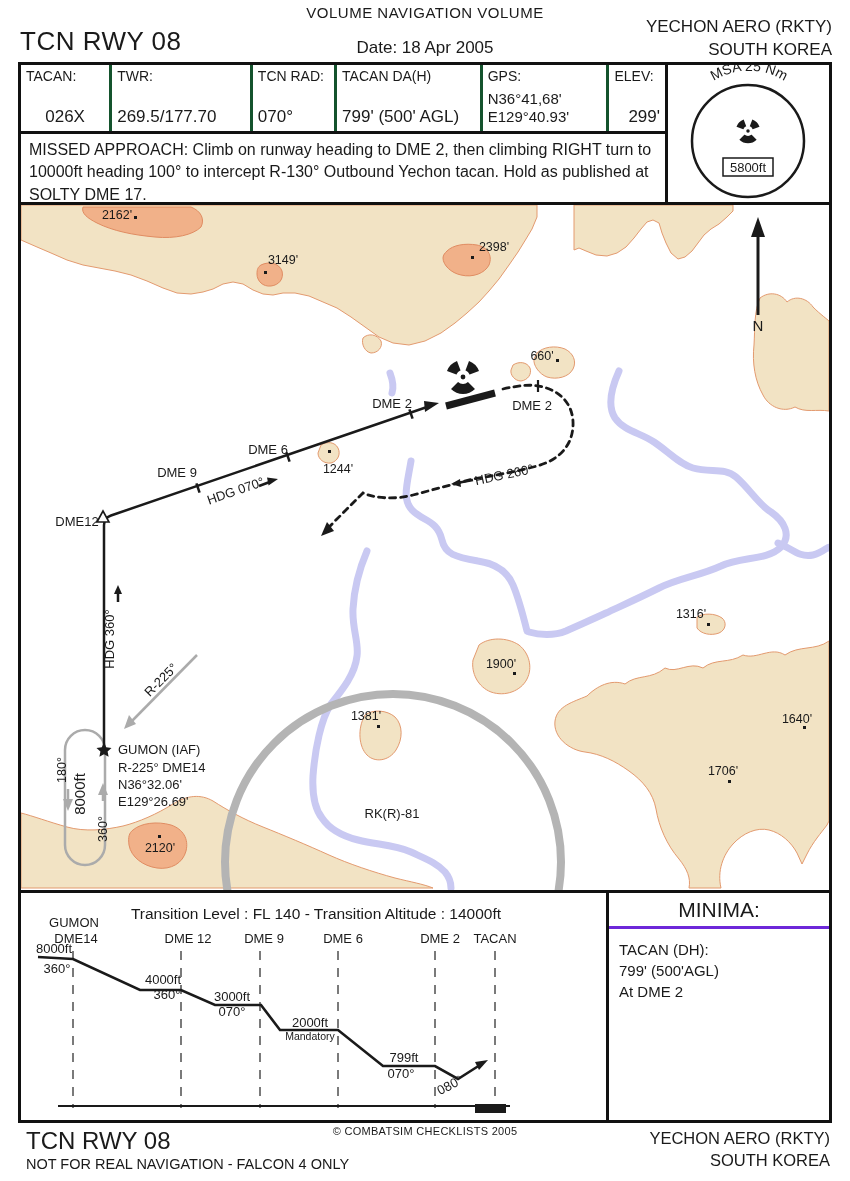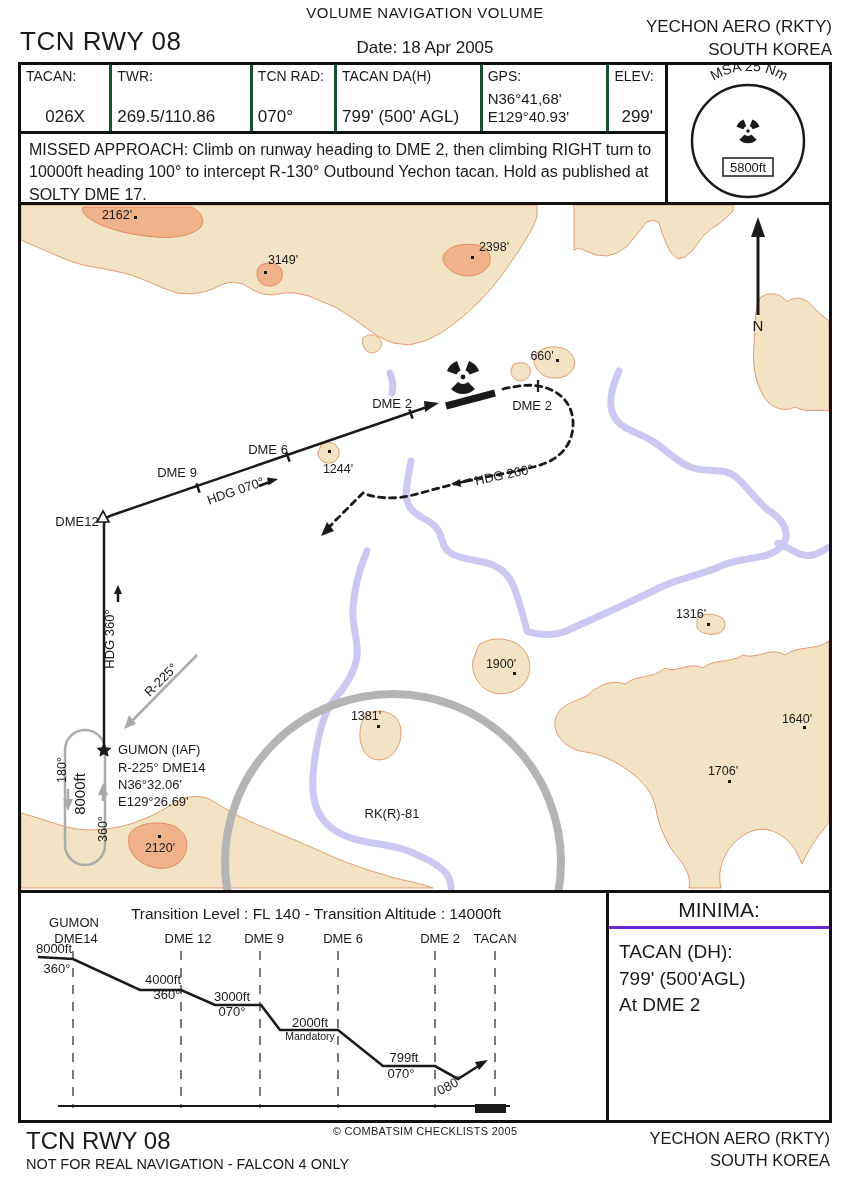--- a/index.html
+++ b/index.html
@@ -13,21 +13,21 @@
   .hdr-airport{right:18px;top:16px;text-align:right;font-size:17px;line-height:1.35;}
   .cells{display:flex;height:100%;}
   .cell{box-sizing:border-box;border-right:3px solid #14532d;padding:3px 5px 4px 5px;
         display:flex;flex-direction:column;justify-content:space-between;}
   .cell:last-child{border-right:none;}
   .cell .lbl{font-size:14px;}
   .cell .val{font-size:17px;}
   .gpsvals{font-size:15px;line-height:1.25;}
   .missed{font-size:16px;line-height:1.4;padding:5px 8px;}
   .minima-title{font-size:21px;text-align:center;padding:5px 0 4px 0;border-bottom:3px solid #6d28d9;}
-  .minima-body{font-size:19px;line-height:1.4;padding:10px 10px;}
+  .minima-body{font-size:15px;line-height:1.4;padding:10px 10px;}
   .ftr-proc{left:26px;top:1127px;font-size:24px;}
   .ftr-disc{left:26px;top:1156px;font-size:14.5px;}
   .ftr-copy{left:0;right:0;top:1125px;text-align:center;font-size:11px;letter-spacing:.3px;}
   .ftr-airport{right:20px;top:1127px;text-align:right;font-size:16.5px;line-height:1.35;}
   svg text{font-family:"Liberation Sans",sans-serif;fill:#1a1a1a;}
 </style>
 </head>
 <body>
 
 <div class="page">
@@ -41,40 +41,40 @@
   </div>
 
   <div class="box" style="left:18px;top:62px;width:650px;height:72px;">
     <div class="cells">
       <div class="cell" style="width:92px;">
         <div class="lbl">TACAN:</div>
         <div class="val" style="text-align:center;">026X</div>
       </div>
       <div class="cell" style="width:142px;">
         <div class="lbl">TWR:</div>
-        <div class="val">269.5/110.86</div>
+        <div class="val">269.5/177.70</div>
       </div>
       <div class="cell" style="width:85px;">
         <div class="lbl">TCN RAD:</div>
         <div class="val">070°</div>
       </div>
       <div class="cell" style="width:147px;">
         <div class="lbl">TACAN DA(H)</div>
         <div class="val">799' (500' AGL)</div>
       </div>
       <div class="cell" style="width:128px;">
         <div class="lbl">GPS:</div>
         <div class="gpsvals">
           <div>N36°41,68'</div>
           <div>E129°40.93'</div>
         </div>
       </div>
       <div class="cell" style="width:56px;">
         <div class="lbl">ELEV:</div>
-        <div class="val" style="text-align:center;">299'</div>
+        <div class="val" style="text-align:right;">299'</div>
       </div>
     </div>
   </div>
 
   <div class="box" style="left:18px;top:131px;width:663px;height:74px;">
     <div class="missed">MISSED APPROACH: Climb on runway heading to DME 2, then climbing RIGHT turn to 10000ft heading 100° to intercept R-130° Outbound Yechon tacan. Hold as published at SOLTY DME 17.</div>
   </div>
 
   <div class="box" style="left:665px;top:62px;width:167px;height:143px;">
     <svg width="161" height="137" viewBox="0 0 161 137">

